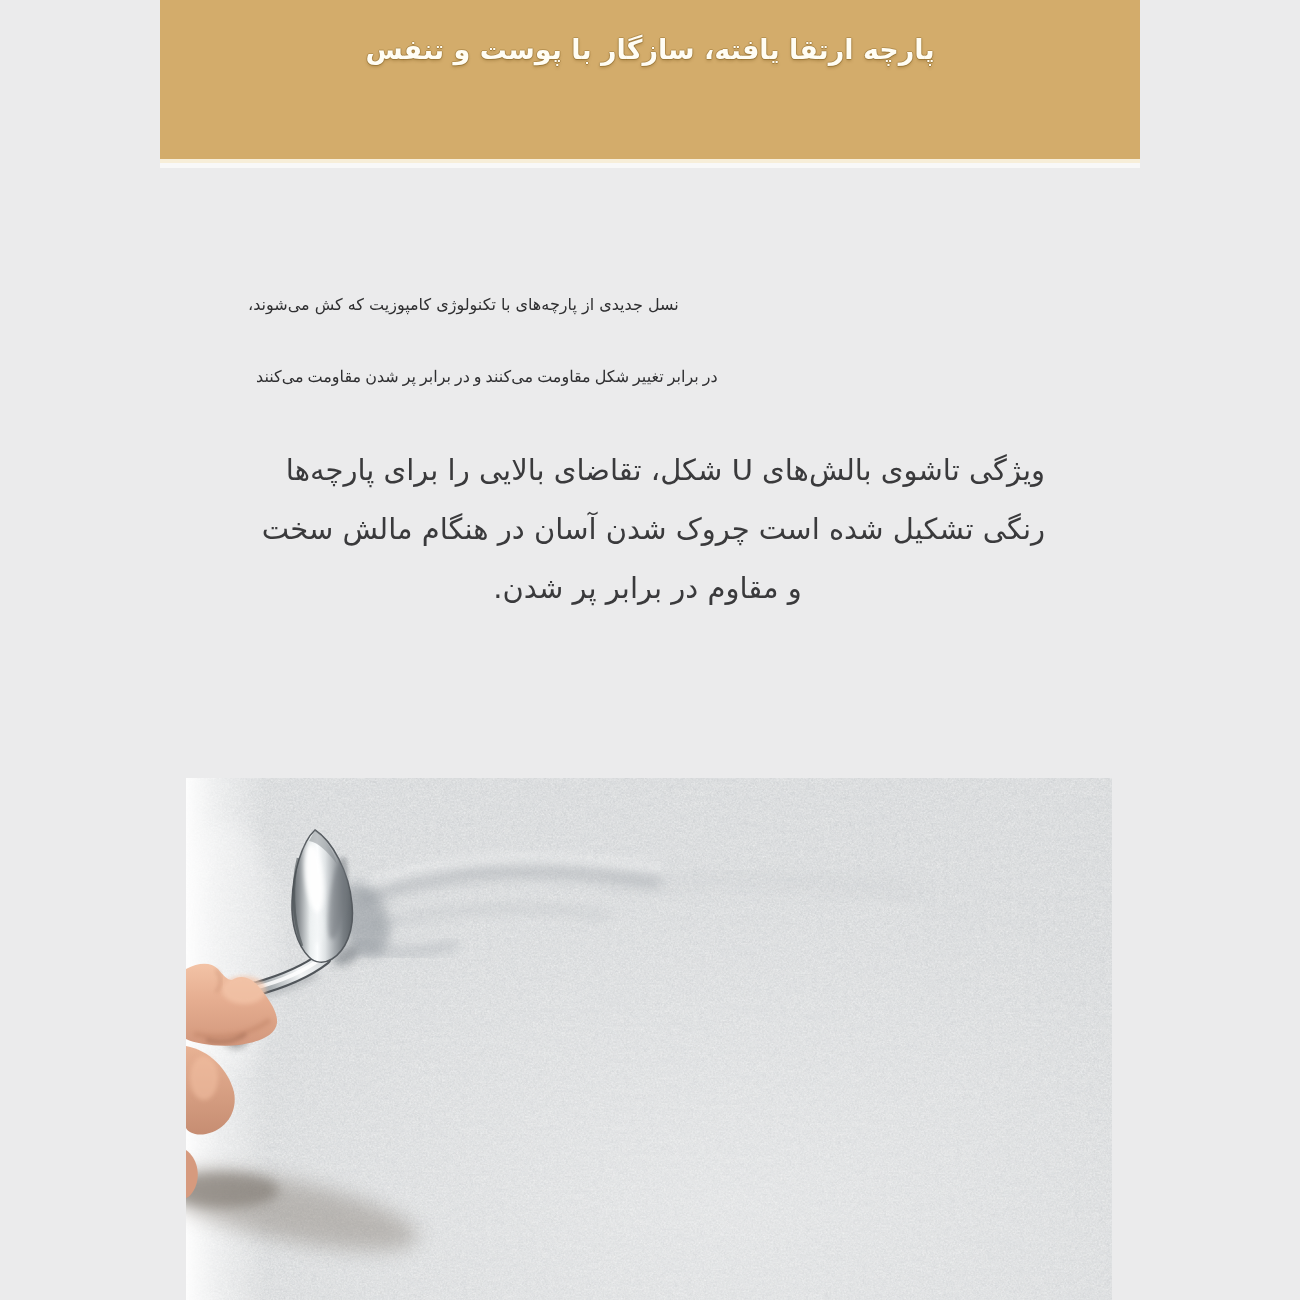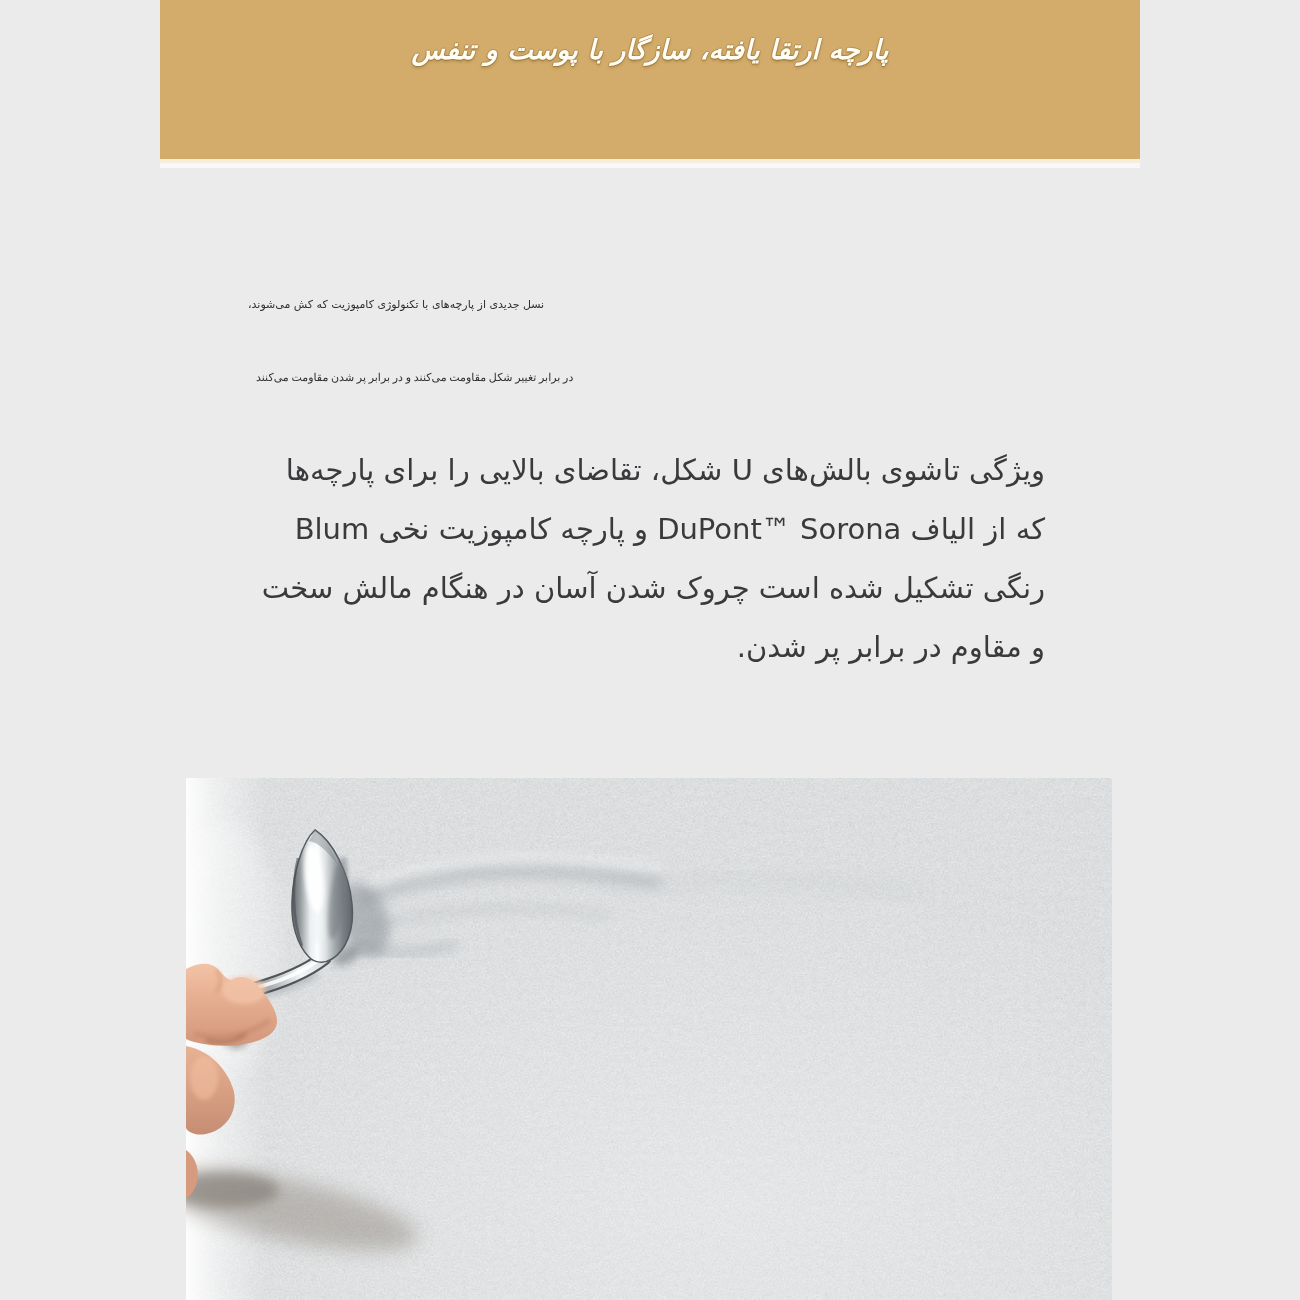--- a/index.html
+++ b/index.html
@@ -14,58 +14,56 @@
     box-shadow:0 5px 0 rgba(250,250,250,.9);
   }
   .banner-title{
     margin:0;padding-top:31px;text-align:center;
     font-size:27px;font-weight:bold;line-height:38px;
     color:#fffdf4;letter-spacing:.5px;
     text-shadow:0 1px 0 rgba(146,110,48,.65),0 -1px 0 rgba(146,110,48,.4),
                 1px 0 0 rgba(146,110,48,.4),-1px 0 0 rgba(146,110,48,.4),
                 0 2px 3px rgba(120,85,30,.35);
     white-space:nowrap;
-    font-style:italic;
   }
 
   
   .intro-line{
     position:absolute;white-space:nowrap;
-    font-size:11px;line-height:26px;color:#2f2f31;text-align:left;
+    font-size:16px;line-height:26px;color:#2f2f31;text-align:left;
   }
   .il1{left:248px;top:292px;}
   .il2{left:256px;top:364px;font-family:Liberation Serif, serif;}
 
   
   .desc{position:absolute;left:250px;top:441px;width:795px;}
   .dl{
     height:59px;line-height:59px;white-space:nowrap;
     font-size:29px;color:#3a3a3c;
   }
-  .dl-last{text-align:right;}
+  .dl-last{text-align:center;}
 
   
   .photo{position:absolute;left:186px;top:778px;width:926px;height:522px;margin:0;overflow:hidden;}
   .photo svg{display:block;}
 </style>
 </head>
 <body>
 
 <div class="page">
 
   <header class="banner">
     <h1 class="banner-title" dir="rtl">پارچه ارتقا یافته، سازگار با پوست و تنفس</h1>
   </header>
 
   <div class="intro-line il1" dir="rtl">نسل جدیدی از پارچه‌های با تکنولوژی کامپوزیت که کش می‌شوند،</div>
   <div class="intro-line il2" dir="rtl">در برابر تغییر شکل مقاومت می‌کنند و در برابر پر شدن مقاومت می‌کنند</div>
 
   <div class="desc">
     <div class="dl" dir="rtl">ویژگی تاشوی بالش‌های U شکل، تقاضای بالایی را برای پارچه‌ها</div>
-    <div class="dl" dir="rtl">که از الیاف DuPont™ Sorona و پارچه کامپوزیت نخی Blum</div>
     <div class="dl" dir="rtl">رنگی تشکیل شده است چروک شدن آسان در هنگام مالش سخت</div>
     <div class="dl dl-last" dir="rtl">و مقاوم در برابر پر شدن.</div>
   </div>
 
   <figure class="photo">
     <svg width="926" height="522" viewBox="0 0 926 522" xmlns="http://www.w3.org/2000/svg">
       <defs>
         <filter id="noiseA" x="0" y="0" width="100%" height="100%">
           <feTurbulence type="fractalNoise" baseFrequency="0.16" numOctaves="4" seed="11" stitchTiles="stitch"></feTurbulence>
           <feColorMatrix type="matrix" values="0 0 0 0 0.58  0 0 0 0 0.60  0 0 0 0 0.62  0.9 0.9 0.9 0 -1.0"></feColorMatrix>

